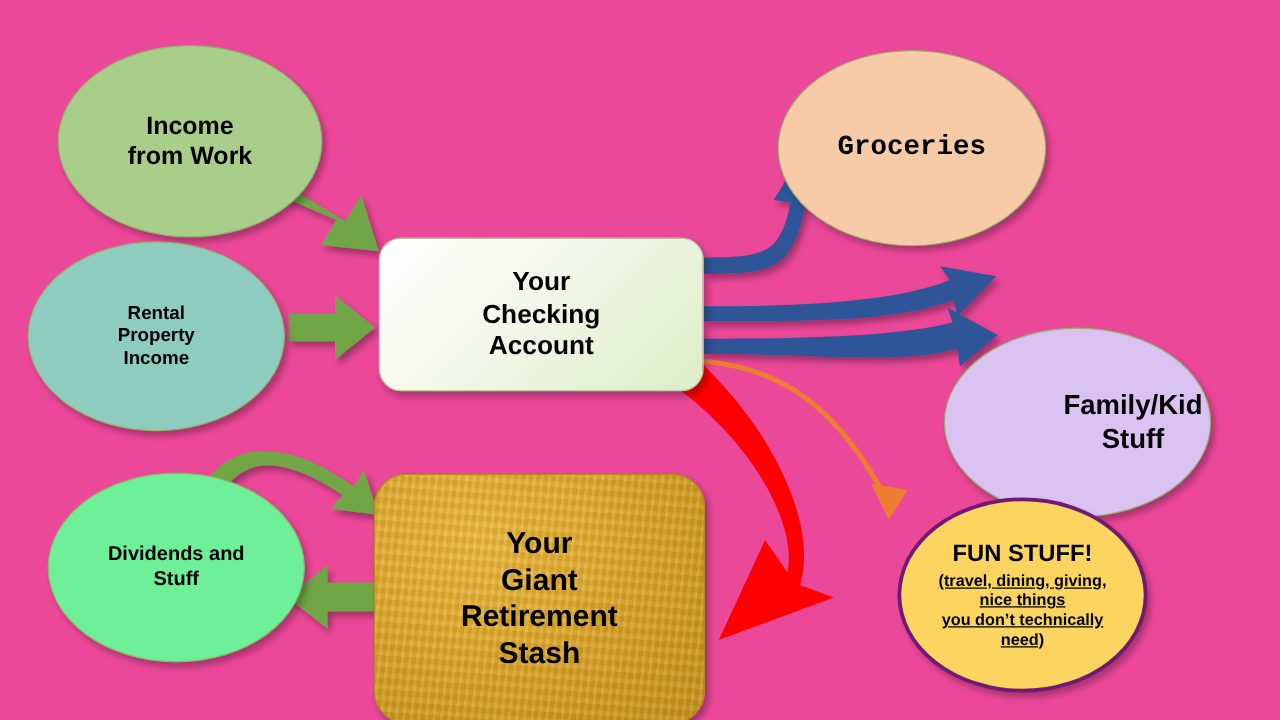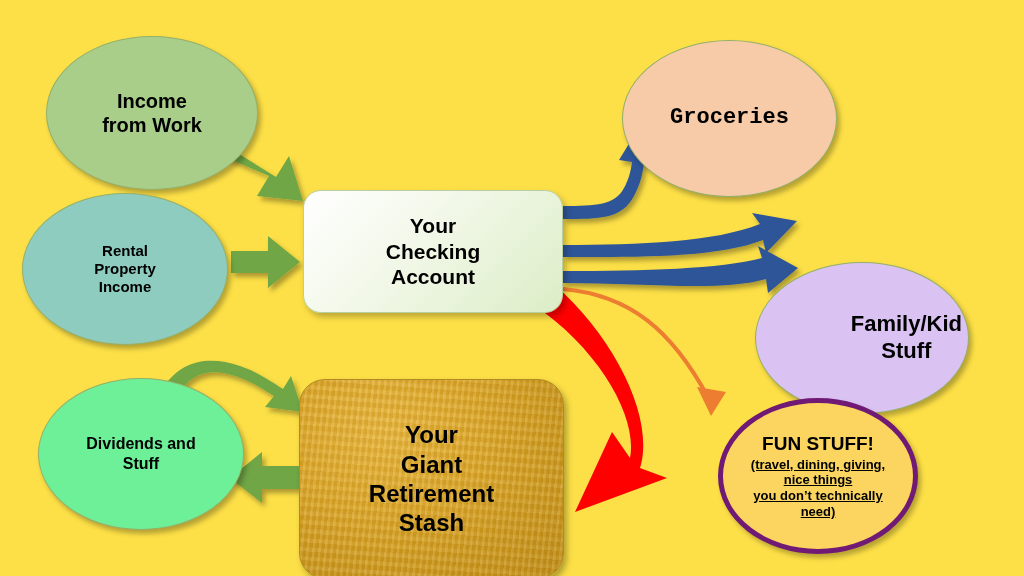--- a/index.html
+++ b/index.html
@@ -4,21 +4,21 @@
 <style>
   html, body {
     margin: 0;
     padding: 0;
     background: #ffffff;
   }
   #canvas {
     position: relative;
     width: 1024px;
     height: 576px;
-    background: #fde047;
+    background: #ec4899;
     overflow: hidden;
     font-family: "Liberation Sans", sans-serif;
   }
   #edges {
     position: absolute;
     left: 0; top: 0;
     width: 1024px;
     height: 576px;
     pointer-events: none;
   }
@@ -90,21 +90,21 @@
   }
   #n-family {
     left: 755px; top: 262px; width: 214px; height: 152px;
     background: #dac2f2;
     font-size: 22px;
     justify-content: flex-end;
   }
   #n-fun {
     left: 718px; top: 398px; width: 200px; height: 156px;
     background: #fbd55f;
-    border: 5px solid #701a75;
+    border: 3px solid #701a75;
     flex-direction: column;
     padding: 4px 8px;
   }
   #n-fun .fun-title {
     font-size: 19px;
     font-weight: bold;
     margin-bottom: 2px;
   }
   #n-fun .fun-sub {
     font-size: 13px;

